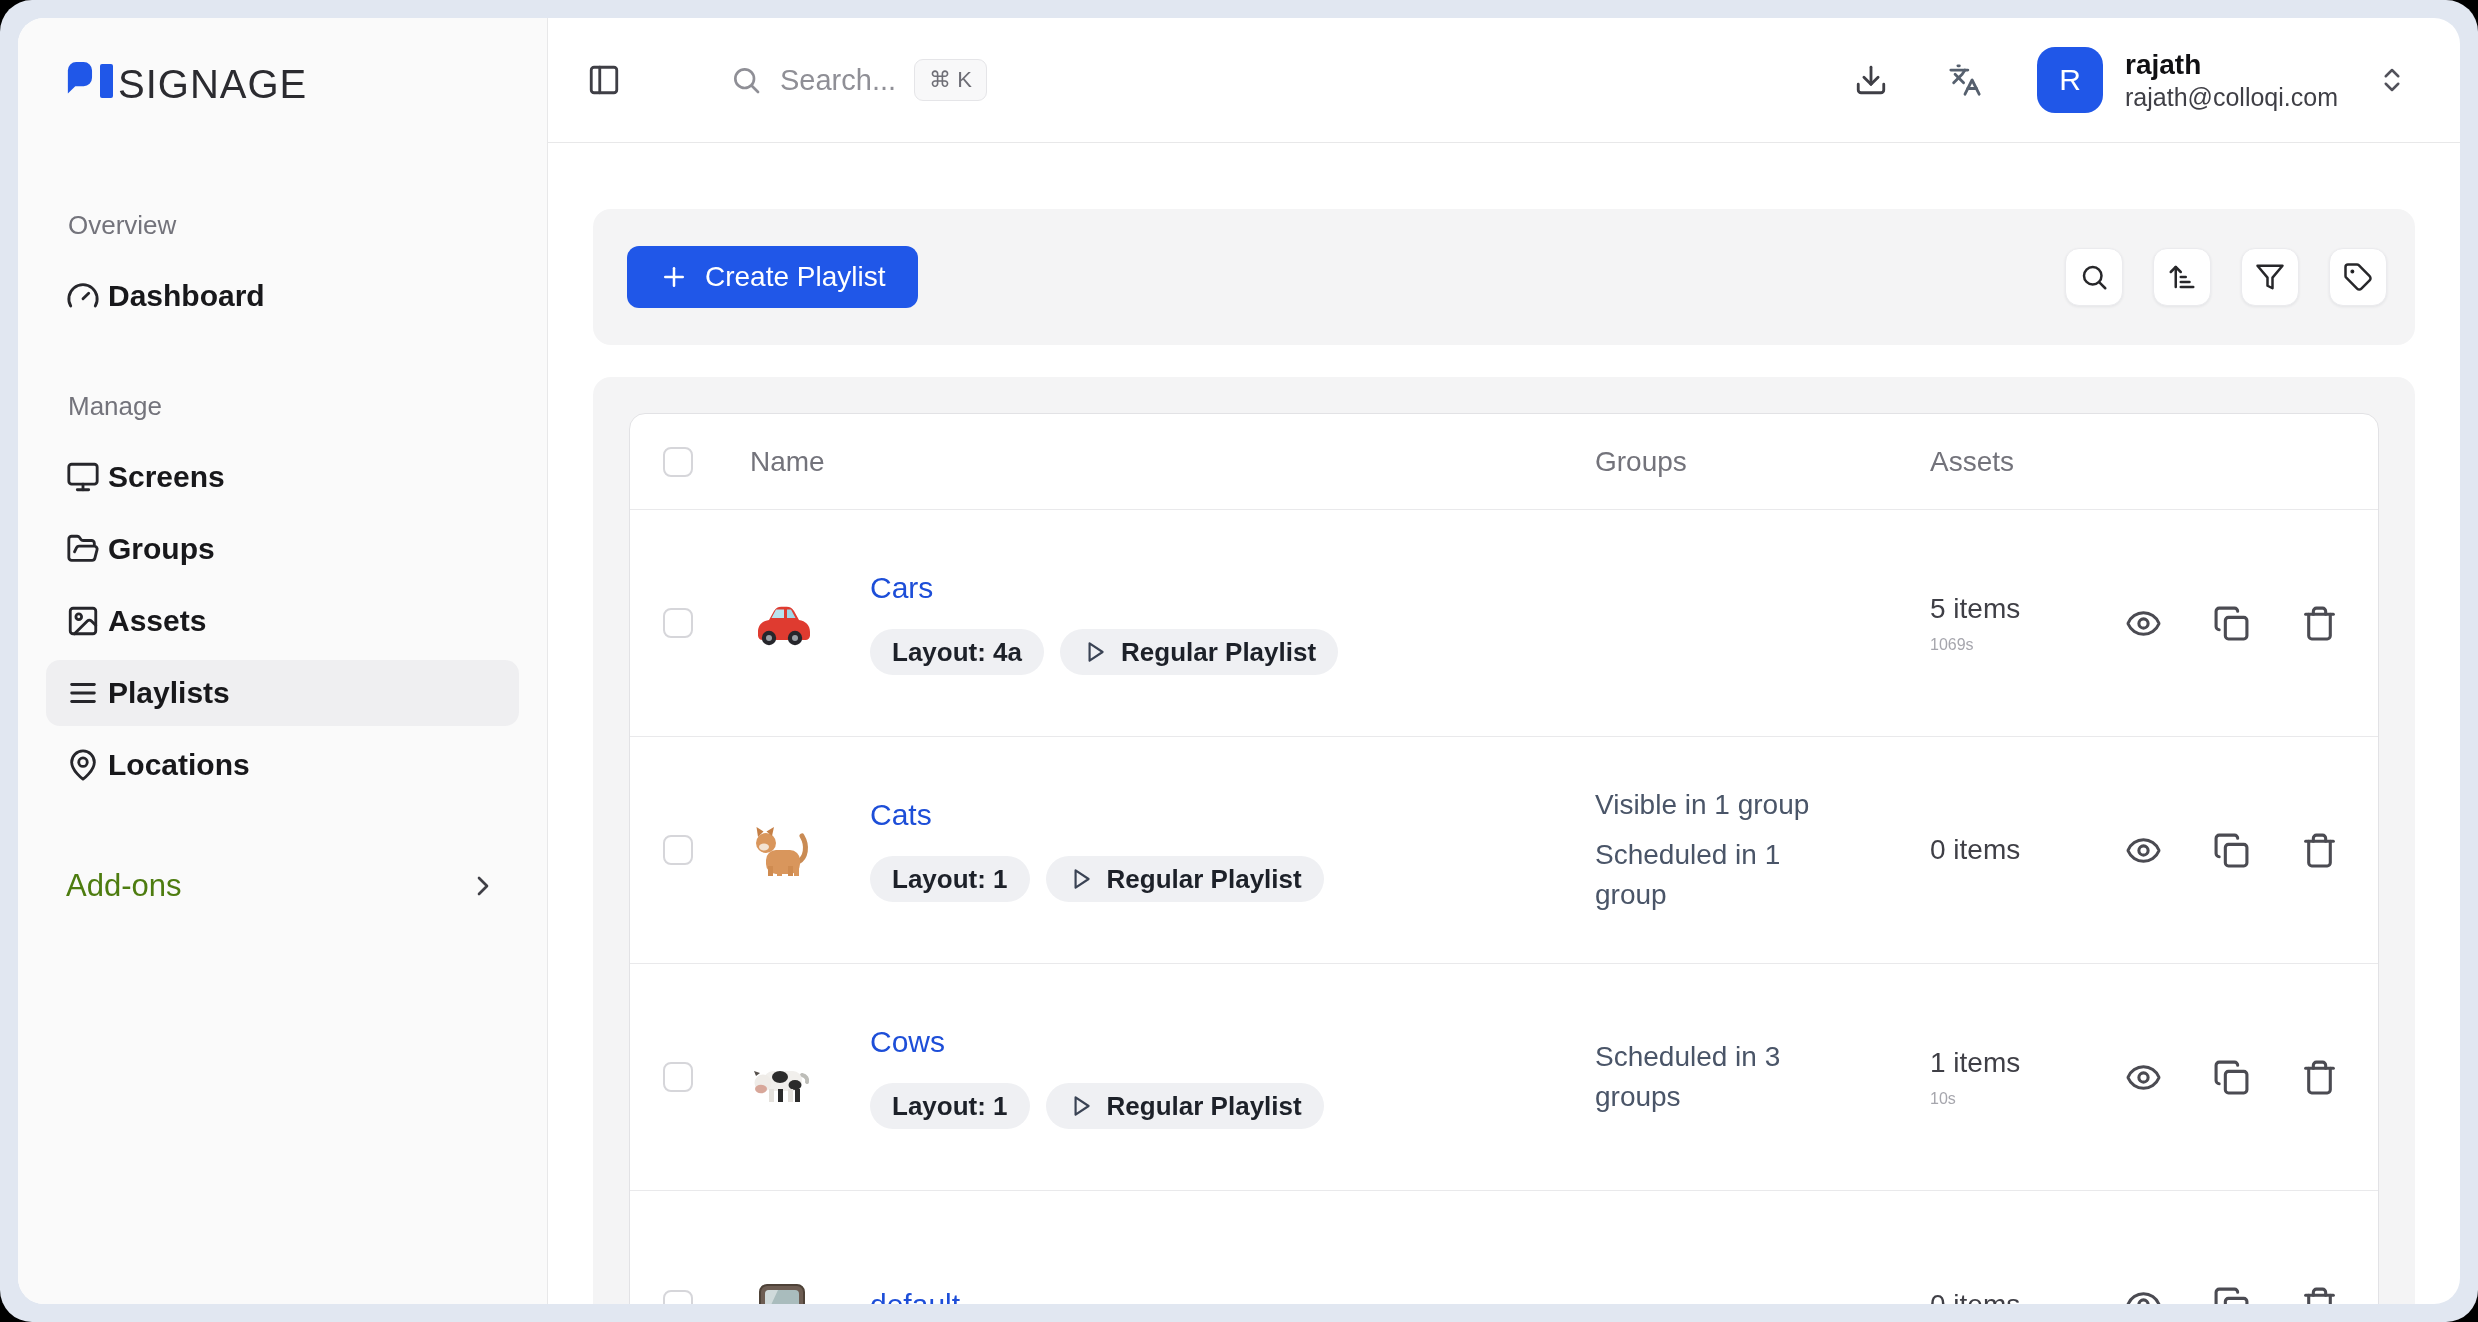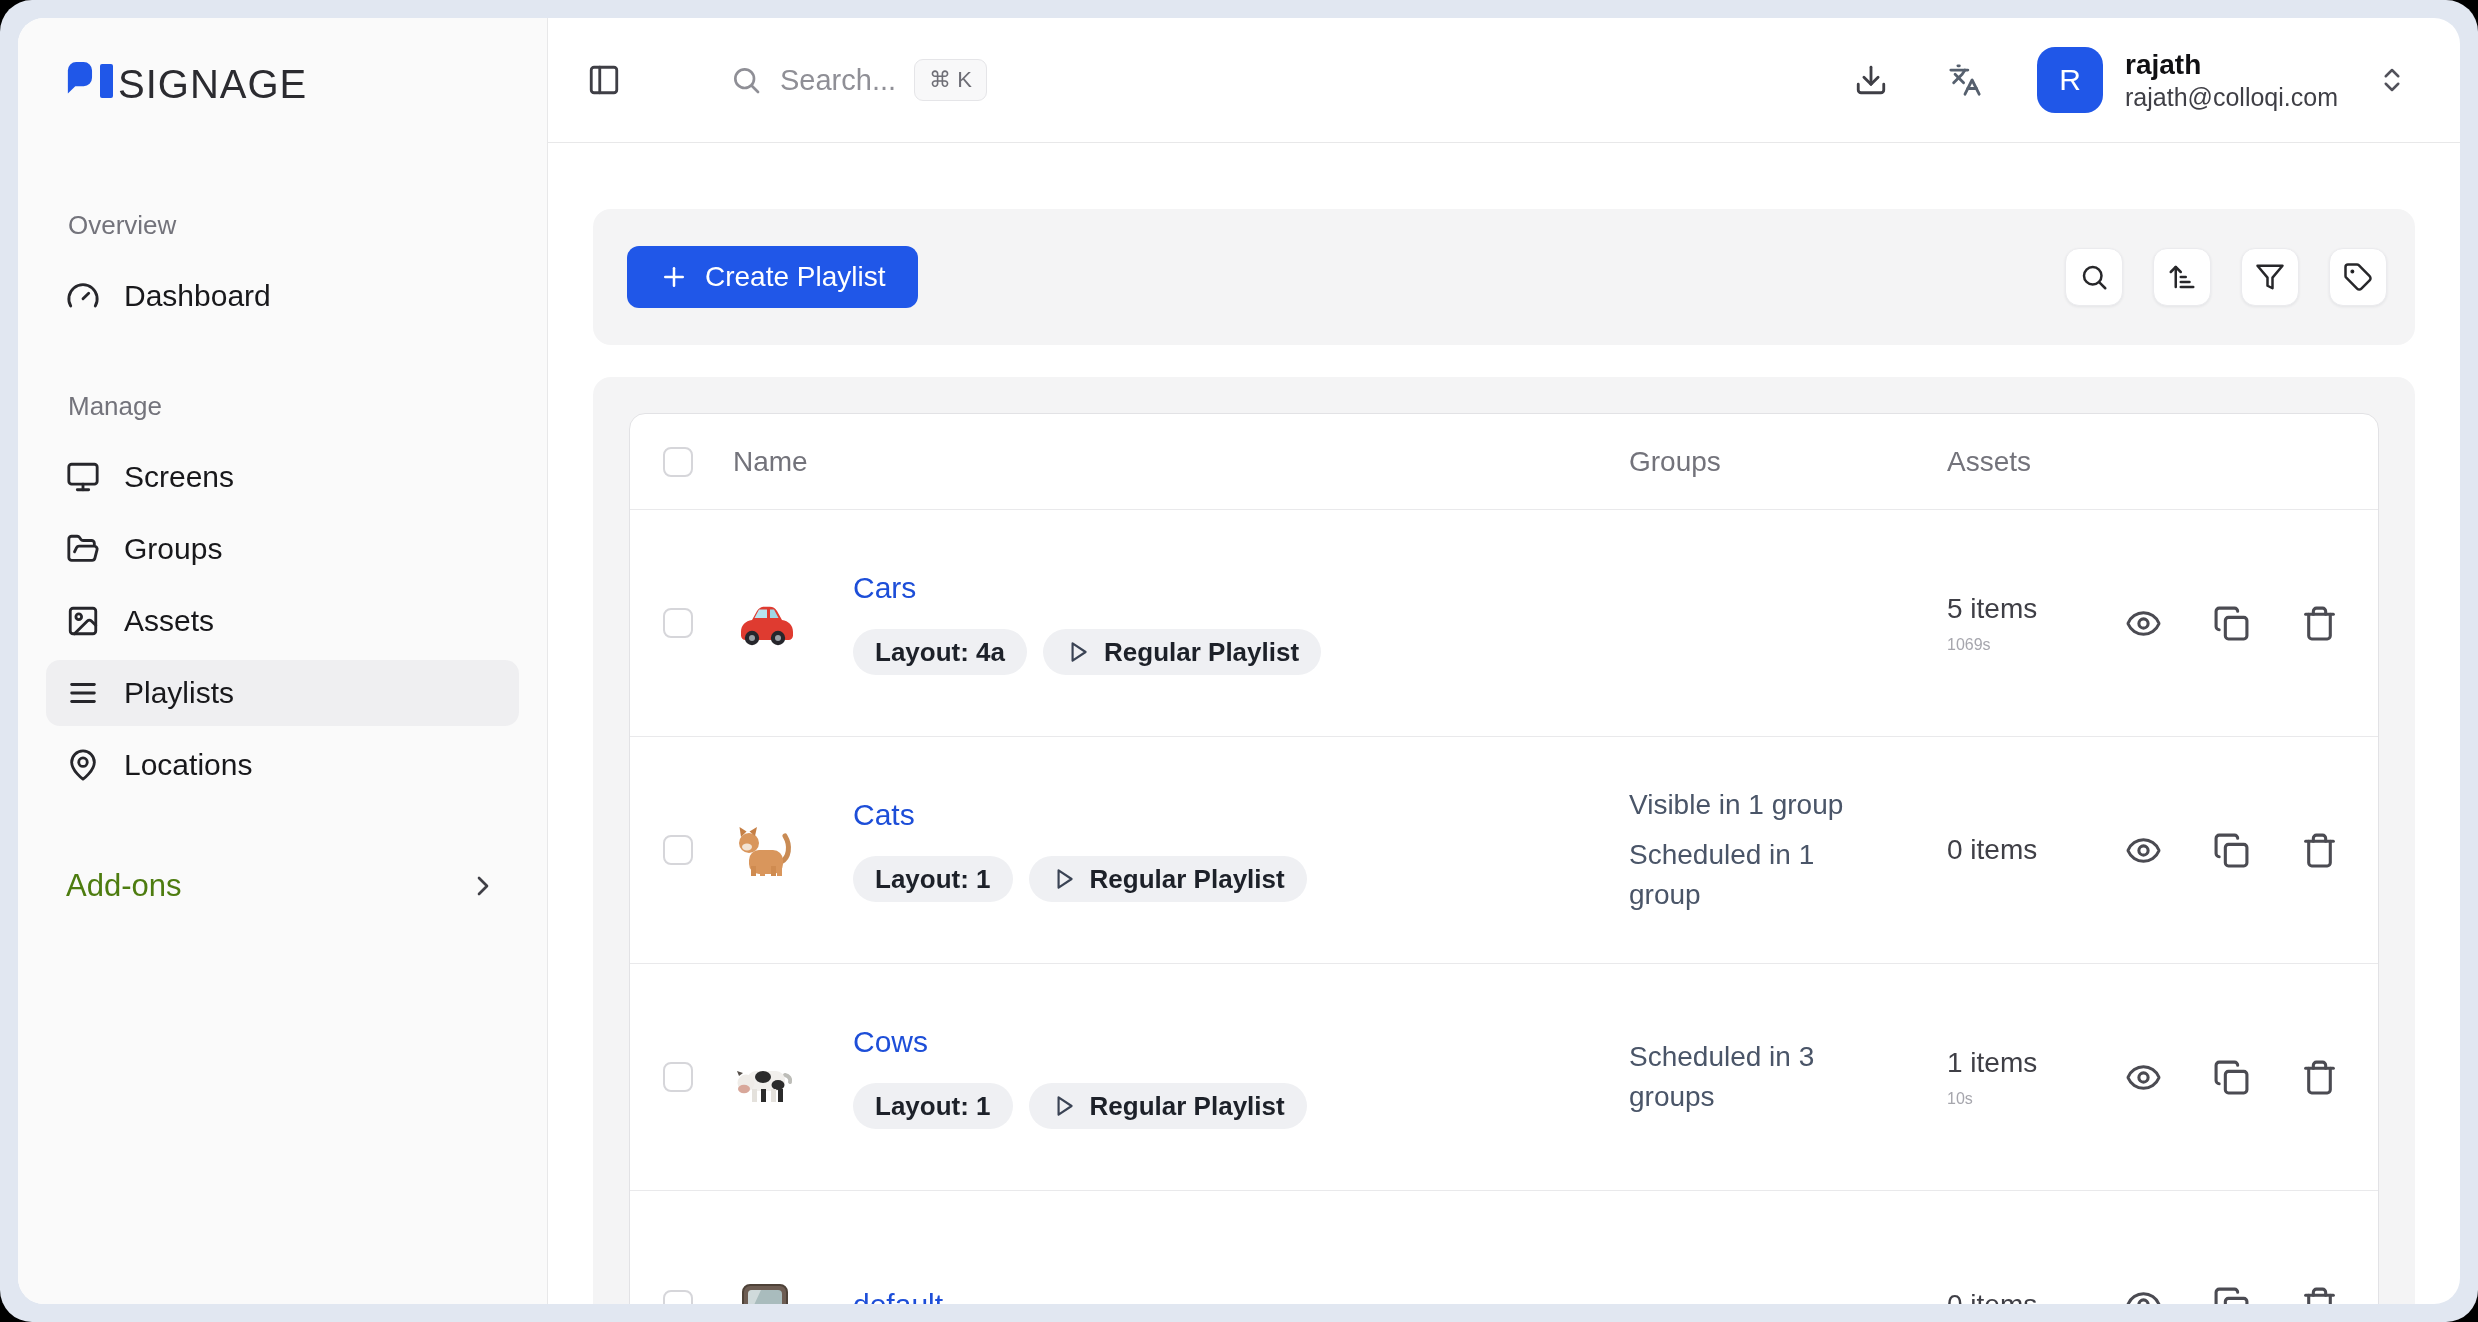--- a/index.html
+++ b/index.html
@@ -9,21 +9,21 @@
   .app { position:absolute; inset:18px; background:#ffffff; border-radius:26px; overflow:hidden; display:flex; }
 
   
   .sidebar { width:530px; flex:0 0 530px; background:#fafafa; border-right:1px solid #e8e8e9; padding-top:44px; display:flex; flex-direction:column; }
   .logo { display:flex; align-items:flex-start; gap:4px; margin-left:48px; height:52px; }
   .logo-mark { display:flex; align-items:flex-end; gap:5px; }
   .logo-text { font-size:40px; color:#2b2b30; font-weight:500; letter-spacing:1px; }
   .side-nav { padding:0 28px; margin-top:96px; }
   .side-section-label { font-size:26px; color:#73737b; padding-left:22px; margin-bottom:22px; }
   .side-gap { height:56px; }
-  .side-item { display:flex; align-items:center; gap:24px; height:66px; padding:0 20px; border-radius:14px; cursor:pointer; margin-bottom:6px; }
+  .side-item { display:flex; align-items:center; gap:8px; height:66px; padding:0 20px; border-radius:14px; cursor:pointer; margin-bottom:6px;font-weight:bold; }
   .side-item.active { background:#efeff1; }
   .side-item .lbl { font-size:30px; color:#18181b; }
   .side-item svg { width:34px; height:34px; stroke:#26262b; }
   .addons { display:flex; align-items:center; justify-content:space-between; margin:64px 48px 0 48px; cursor:pointer; }
   .addons .lbl { font-size:31px; color:#4d7c0f; }
   .addons svg { width:32px; height:32px; stroke:#3f3f46; }
 
   
   .main { flex:1; display:flex; flex-direction:column; min-width:0; }
   .topbar { height:125px; flex:0 0 125px; border-bottom:1px solid #e8e8e9; display:flex; align-items:center; padding:0 42px 0 30px; }
@@ -46,21 +46,21 @@
 
   .toolbar-card { background:#f4f4f5; border-radius:18px; height:136px; display:flex; align-items:center; padding:0 28px 0 34px; margin-bottom:32px; }
   .create-btn { height:62px; border:none; border-radius:12px; color:#fff; font-size:28px; font-weight:500; font-family:inherit; display:flex; align-items:center; gap:16px; padding:16px 32px; cursor:pointer; }
   .create-btn svg { width:30px; height:30px; stroke:#fff; }
   .tool-actions { margin-left:auto; display:flex; gap:30px; }
   .tool-btn { width:58px; height:58px; background:#fff; border:1px solid #ebebee; border-radius:14px; box-shadow:0 1px 3px rgba(16,24,40,.07); display:flex; align-items:center; justify-content:center; cursor:pointer; }
   .tool-btn svg { width:30px; height:30px; stroke:#27272a; }
 
   .table-wrap { background:#f4f4f5; border-radius:18px; padding:36px; height:1400px; }
   .table-card { background:#fff; border:1px solid #e2e2e5; border-radius:16px; overflow:hidden; }
-  .tgrid { display:grid; grid-template-columns:70px 1fr 318px 176px 230px; align-items:center; padding:0 25px 0 33px; }
+  .tgrid { display:grid; grid-template-columns:70px 1fr 318px 176px 230px; align-items:center; padding:0 25px 0 33px;gap:17px; }
   .thead { height:96px; border-bottom:1px solid #e9e9eb; }
   .th { font-size:28px; color:#73737b; }
   .trow { min-height:227px; border-bottom:1px solid #e9e9eb; }
   .trow:last-child { border-bottom:none; }
   .checkbox { width:30px; height:30px; border:2px solid #d6d6da; border-radius:8px; background:#fff; cursor:pointer; }
   .name-cell { display:flex; align-items:center; gap:56px; }
   .emoji { width:64px; height:64px; flex:0 0 64px; }
   .row-title { font-size:30px; font-weight:500; color:#1d4ed8; }
   .badges { display:flex; gap:16px; margin-top:24px; }
   .badge { height:46px; border-radius:23px; background:#eff0f3; display:flex; align-items:center; gap:13px; padding:0 22px; font-size:26px; font-weight:600; color:#1d2129; }

